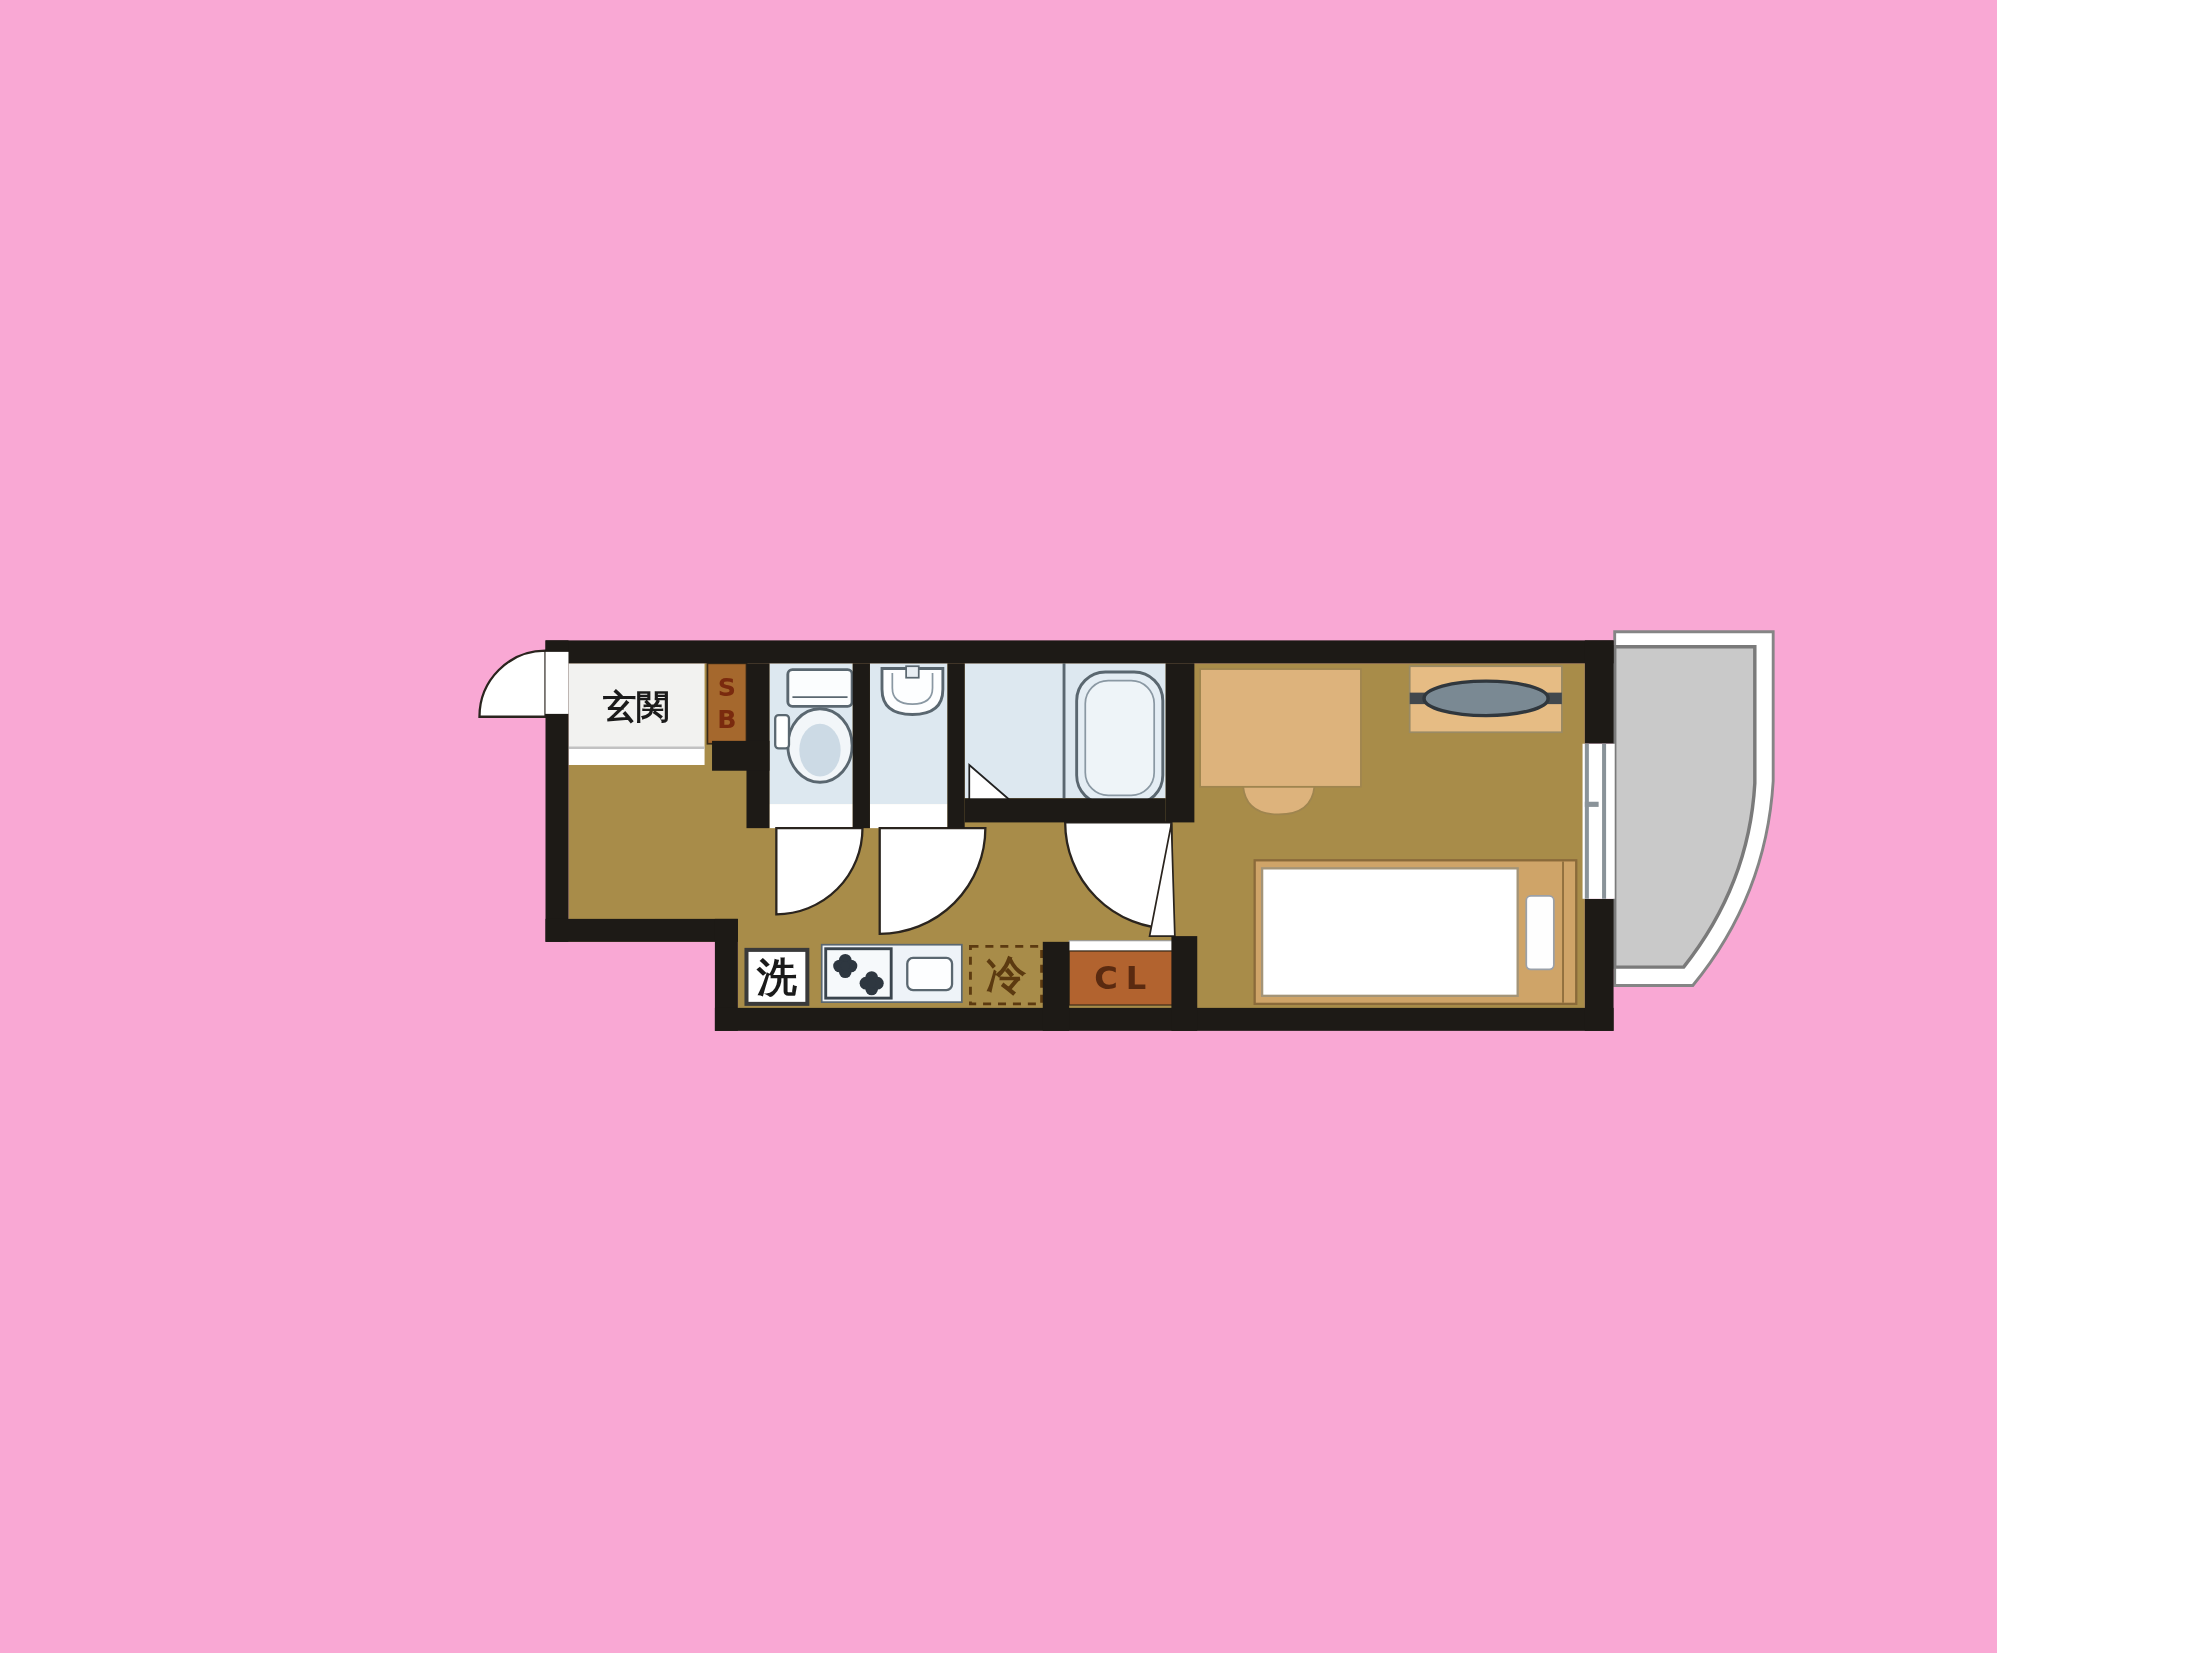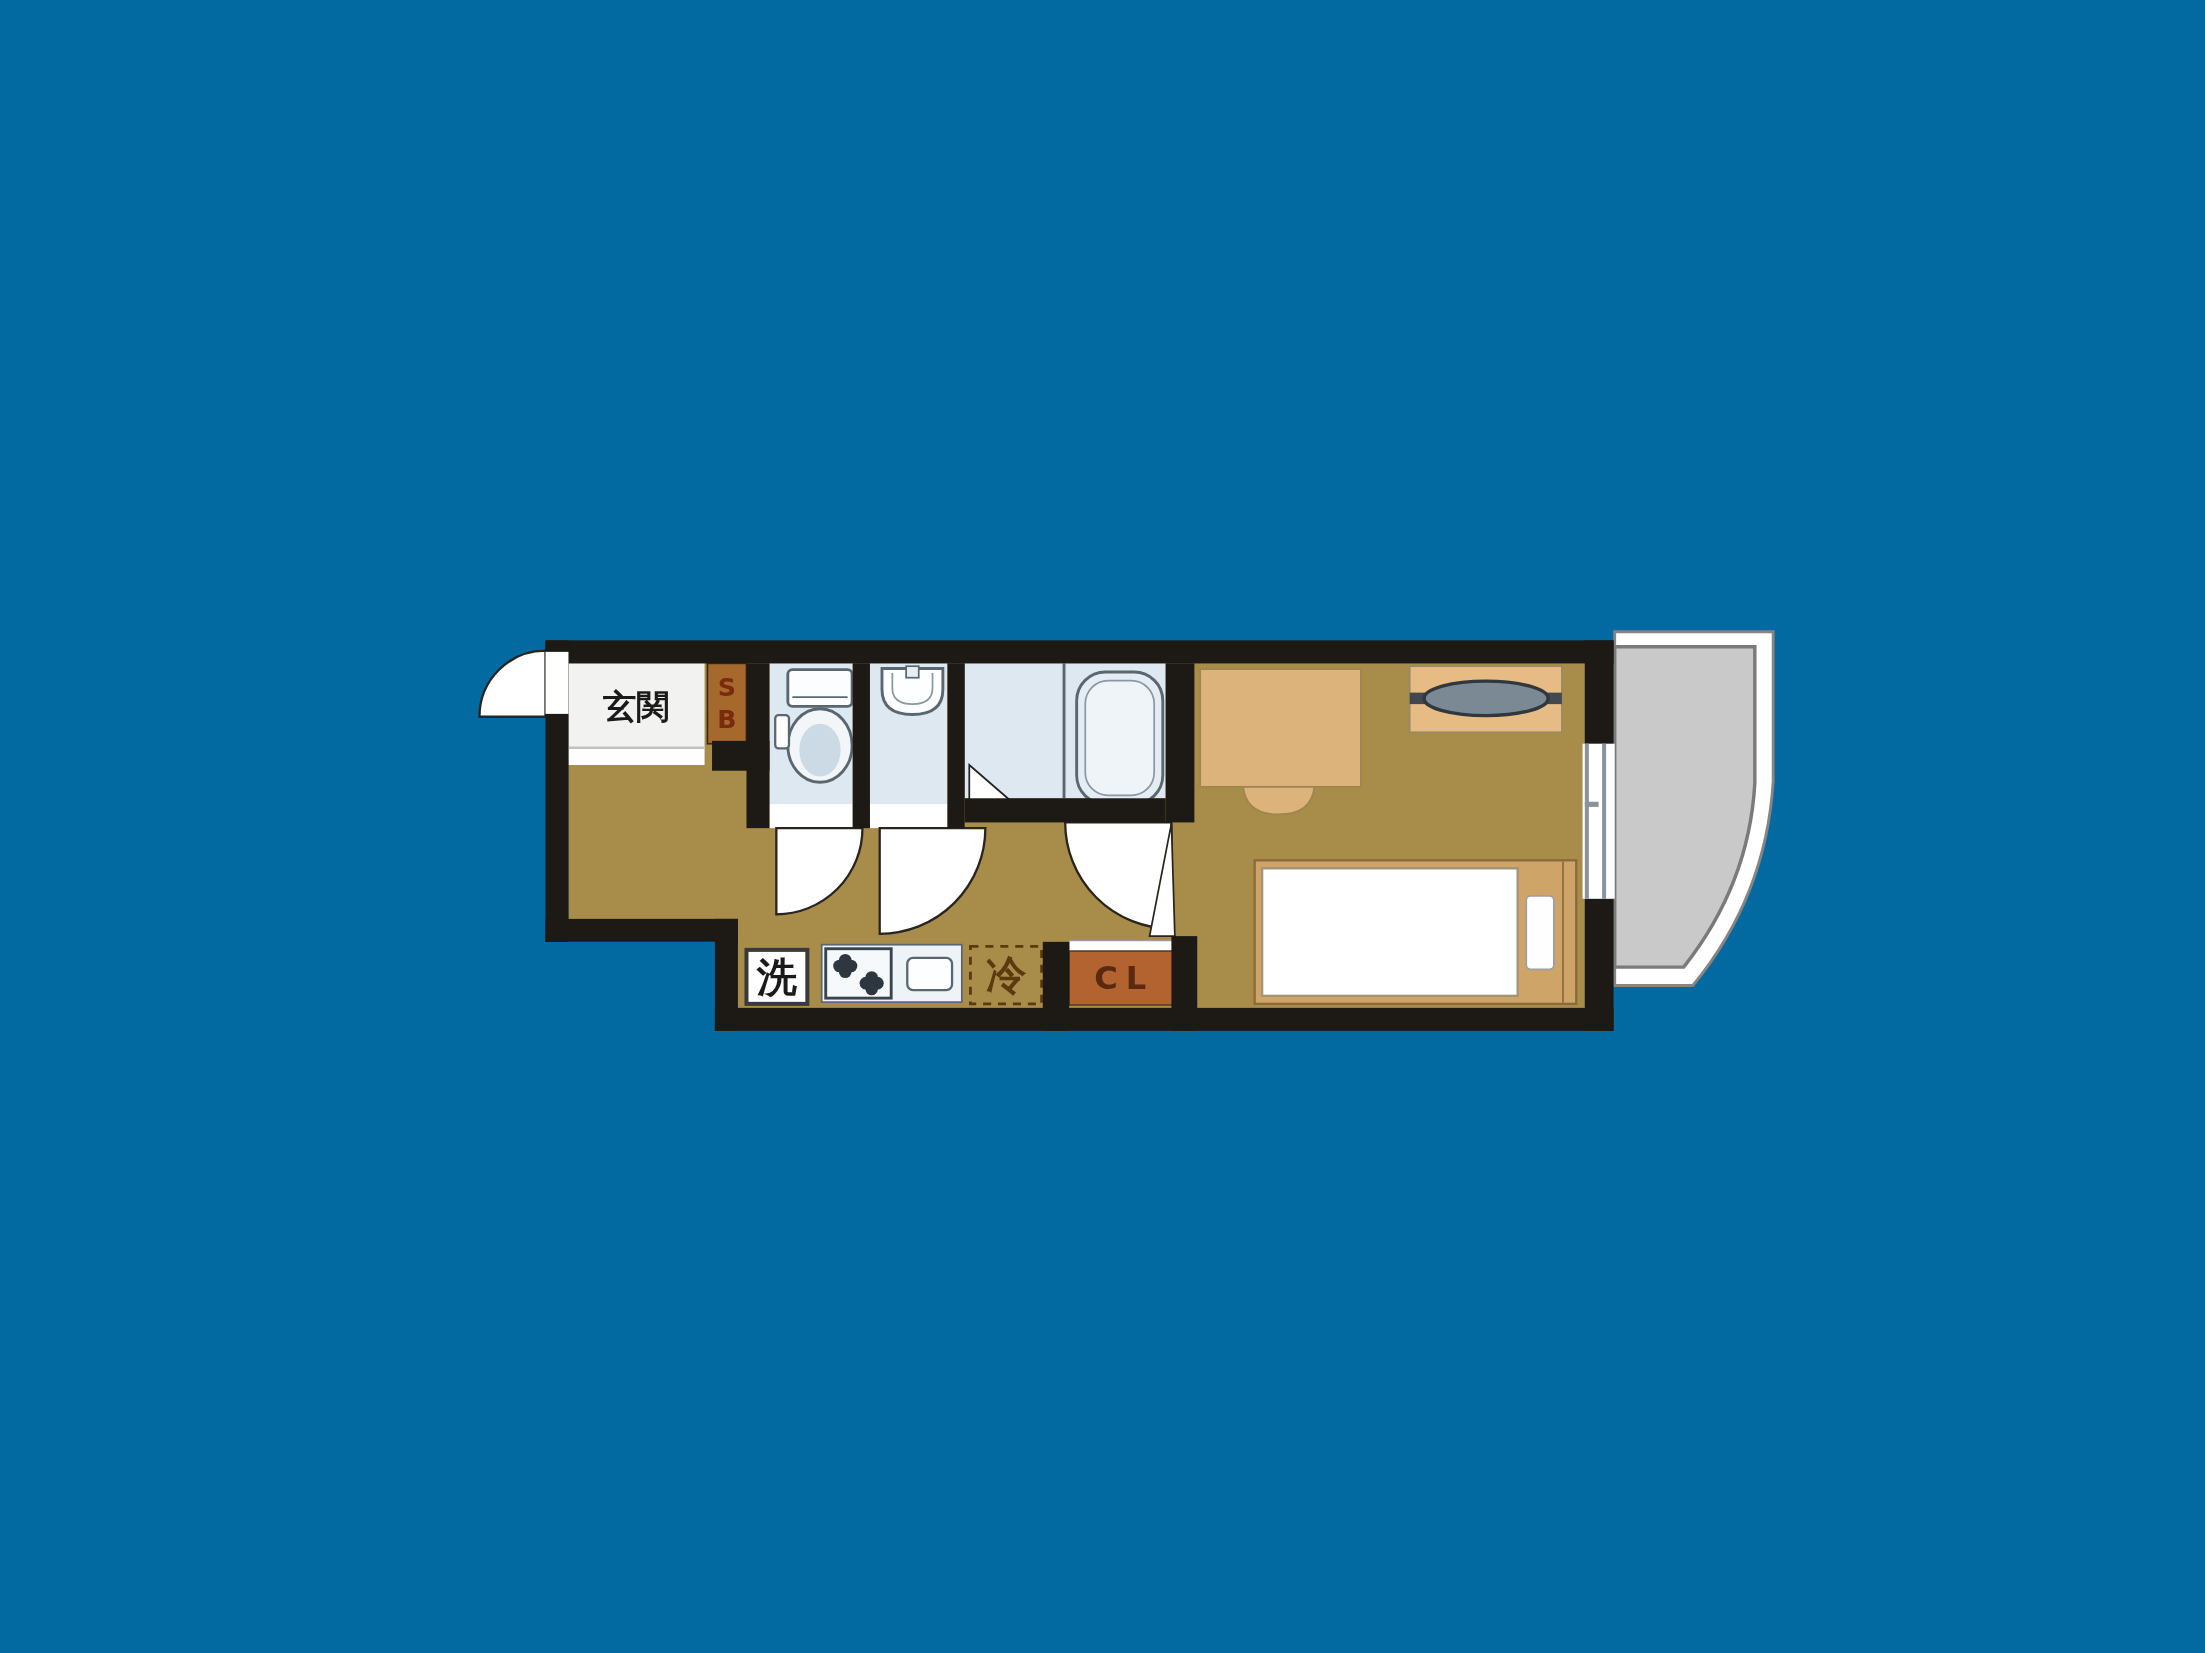--- a/index.html
+++ b/index.html
@@ -1,16 +1,16 @@
 <!DOCTYPE html>
 <html style="font-size:9.2px"><head>
 <meta charset="utf-8">
 <style>
   html,body{margin:0;padding:0;background:#ffffff;}
-  .page{position:relative;width:2205px;height:1654px;background:#0369a1;overflow:hidden;}
+  .page{position:relative;width:1997px;height:1654px;background:#f9a8d4;overflow:hidden;}
   svg{position:absolute;left:0;top:0;}
   text{font-family:"DejaVu Sans","Liberation Sans",sans-serif;font-weight:bold;}
   .lbl-entrance{font-size:58px;fill:#1b1b1b;}
   .lbl-sb{font-size:44px;fill:#7a2a0e;}
   .lbl-washer{font-size:70px;fill:#1a1a1a;}
   .lbl-fridge{font-size:70px;fill:#5c3a10;}
   .lbl-closet{font-size:56px;fill:#5a2a10;letter-spacing:14px;}
 </style>
 </head>
 <body>

